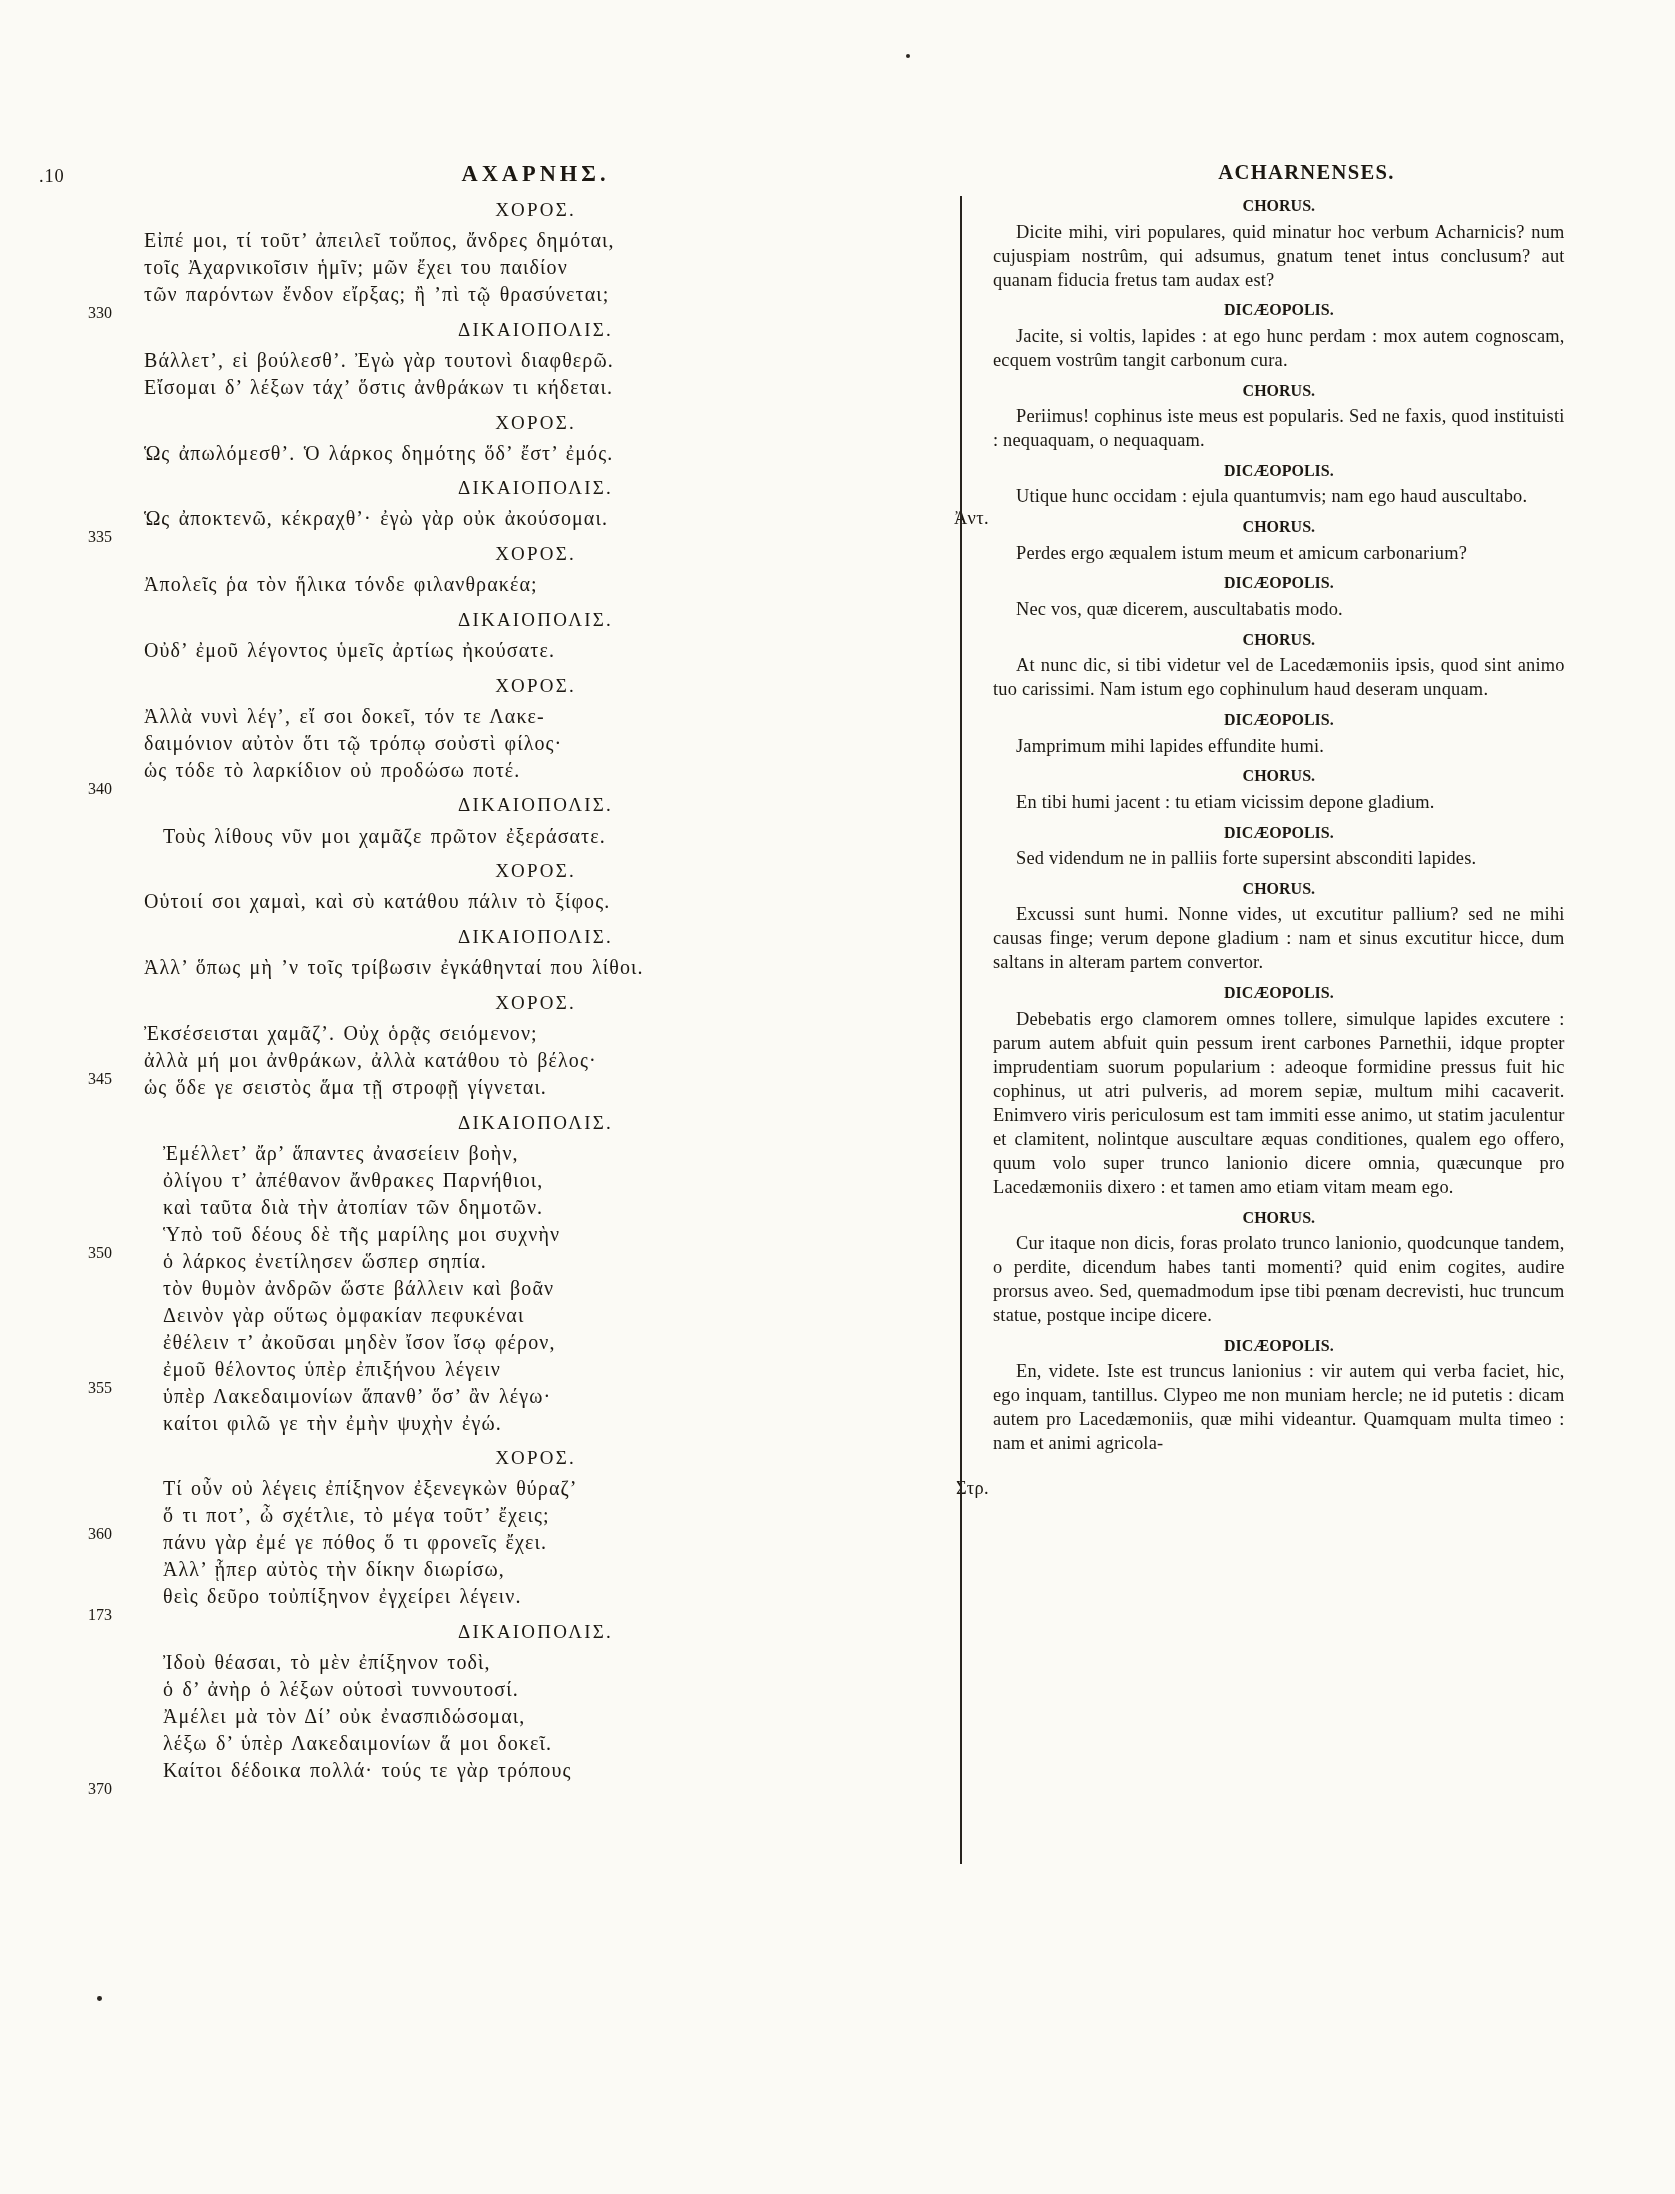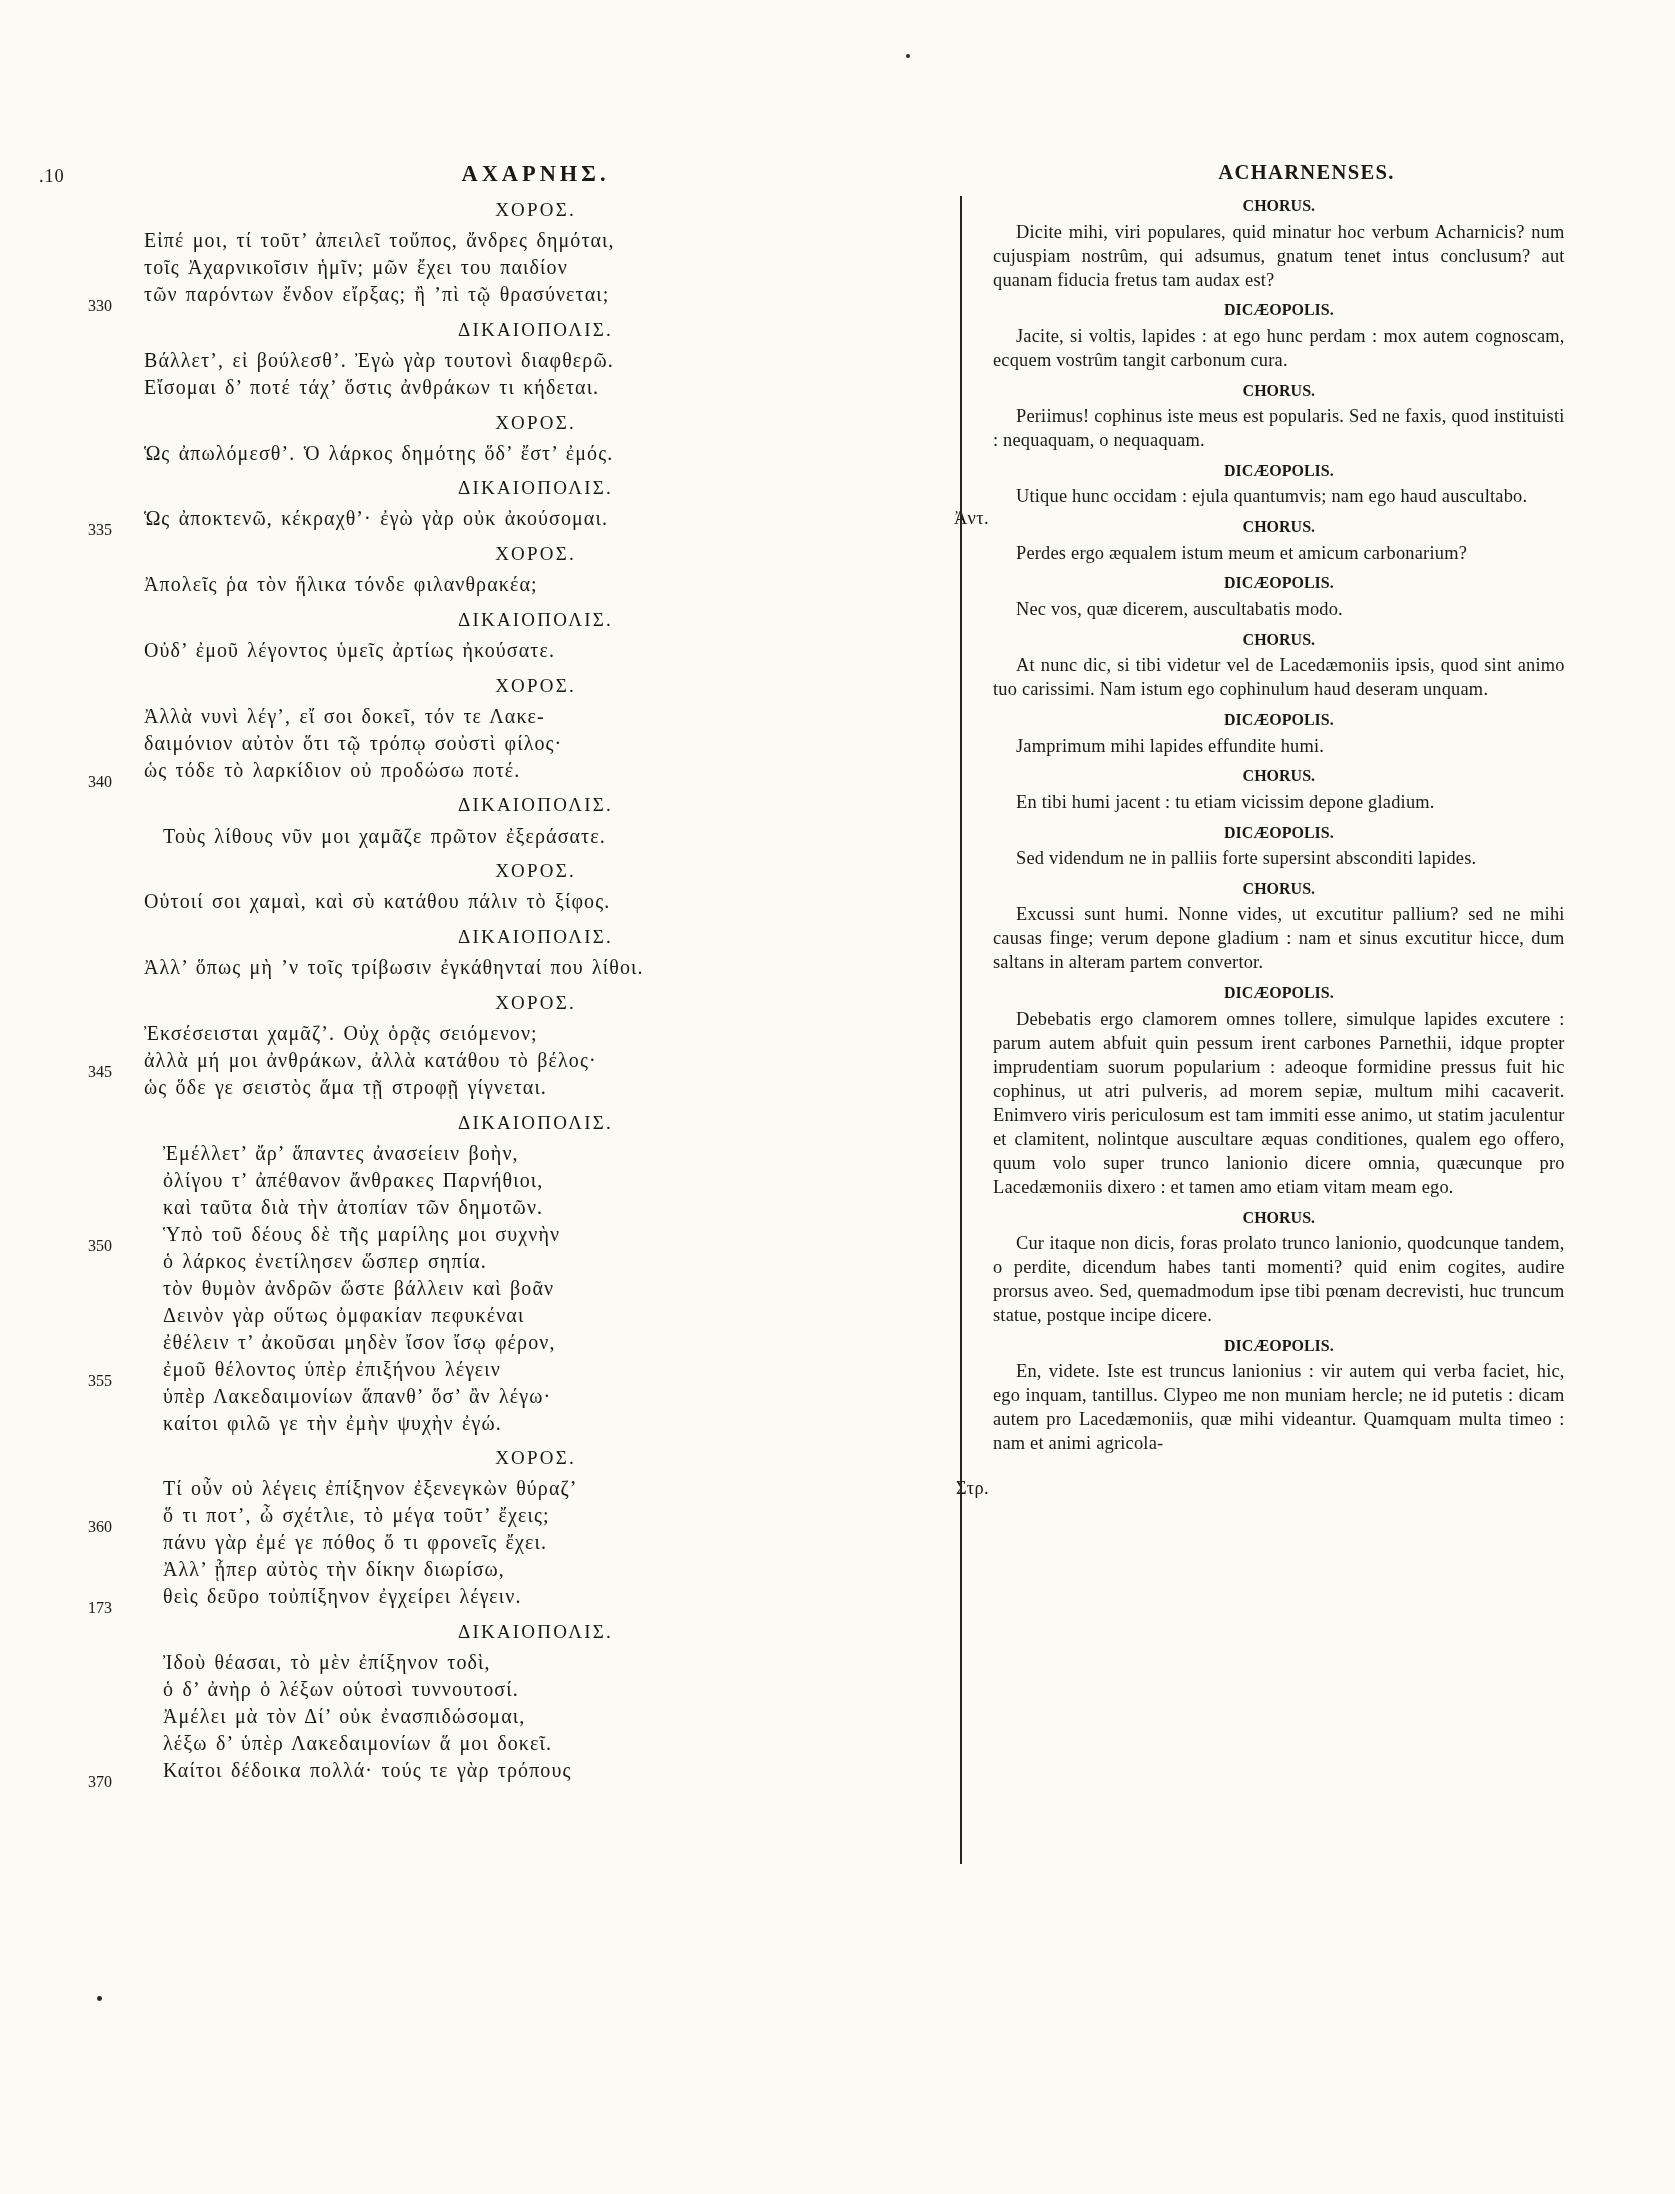--- a/index.html
+++ b/index.html
@@ -18,21 +18,21 @@
   
   .greek-col{ position:absolute; left:88px; top:198px; width:895px; }
   .latin-col{ position:absolute; left:960px; top:196px; width:623px; min-height:1668px;
               border-left:2.2px solid #28231e; padding:0 18.4px 0 31px; box-sizing:border-box; }
   .greek-col > :first-child, .latin-col > :first-child{ margin-top:0; }
   
   .g-speaker{ text-align:center; font-size:19px; letter-spacing:2.2px; line-height:23px; margin:9.7px 0 6.1px; }
   .g-verse{ position:relative; font-size:20px; line-height:27px; padding-left:56px;
             letter-spacing:1.1px; word-spacing:2.2px; white-space:nowrap; }
   .g-verse.ind{ padding-left:75px; }
-  .lineno{ position:absolute; left:0; top:11px; font-size:16px; letter-spacing:0; word-spacing:0; }
+  .lineno{ position:absolute; left:0; top:18px; font-size:16px; letter-spacing:0; word-spacing:0; }
   .marginal{ position:absolute; right:-6.1px; top:0; font-size:18.4px; letter-spacing:0.4px; }
   
   .l-speaker{ text-align:center; font-weight:bold; font-size:16px; line-height:20px; margin:8.8px 0 3.5px; }
   .l-para{ font-size:18.4px; line-height:24px; text-align:justify; text-indent:23px; letter-spacing:0.2px; }
   
   .speck{ position:absolute; background:#2a2520; border-radius:50%; }
   #speck1{ left:906px; top:54px; width:4px;  height:4px;  }
   #speck2{ left:97px;  top:1996px; width:4.8px; height:4.8px; }
 </style>
 </head>
@@ -42,21 +42,21 @@
 <div class="g-title">ΑΧΑΡΝΗΣ.</div>
 <div class="l-title">ACHARNENSES.</div>
 
 <div class="greek-col">
     <div class="g-speaker">ΧΟΡΟΣ.</div>
     <div class="g-verse"><span>Εἰπέ μοι, τί τοῦτ’ ἀπειλεῖ τοὔπος, ἄνδρες δημόται,</span></div>
     <div class="g-verse"><span>τοῖς Ἀχαρνικοῖσιν ἡμῖν; μῶν ἔχει του παιδίον</span></div>
     <div class="g-verse"><span class="lineno">330</span><span>τῶν παρόντων ἔνδον εἴρξας; ἢ ’πὶ τῷ θρασύνεται;</span></div>
     <div class="g-speaker">ΔΙΚΑΙΟΠΟΛΙΣ.</div>
     <div class="g-verse"><span>Βάλλετ’, εἰ βούλεσθ’. Ἐγὼ γὰρ τουτονὶ διαφθερῶ.</span></div>
-    <div class="g-verse"><span>Εἴσομαι δ’ ποτέ τάχ’ ὅστις ἀνθράκων τι κήδεται.</span></div>
+    <div class="g-verse"><span>Εἴσομαι δ’ λέξων τάχ’ ὅστις ἀνθράκων τι κήδεται.</span></div>
     <div class="g-speaker">ΧΟΡΟΣ.</div>
     <div class="g-verse"><span>Ὡς ἀπωλόμεσθ’. Ὁ λάρκος δημότης ὅδ’ ἔστ’ ἐμός.</span></div>
     <div class="g-speaker">ΔΙΚΑΙΟΠΟΛΙΣ.</div>
     <div class="g-verse"><span class="lineno">335</span><span>Ὡς ἀποκτενῶ, κέκραχθ’· ἐγὼ γὰρ οὐκ ἀκούσομαι.</span><span class="marginal">Ἀντ.</span></div>
     <div class="g-speaker">ΧΟΡΟΣ.</div>
     <div class="g-verse"><span>Ἀπολεῖς ῥα τὸν ἥλικα τόνδε φιλανθρακέα;</span></div>
     <div class="g-speaker">ΔΙΚΑΙΟΠΟΛΙΣ.</div>
     <div class="g-verse"><span>Οὐδ’ ἐμοῦ λέγοντος ὑμεῖς ἀρτίως ἠκούσατε.</span></div>
     <div class="g-speaker">ΧΟΡΟΣ.</div>
     <div class="g-verse"><span>Ἀλλὰ νυνὶ λέγ’, εἴ σοι δοκεῖ, τόν τε Λακε-</span></div>

